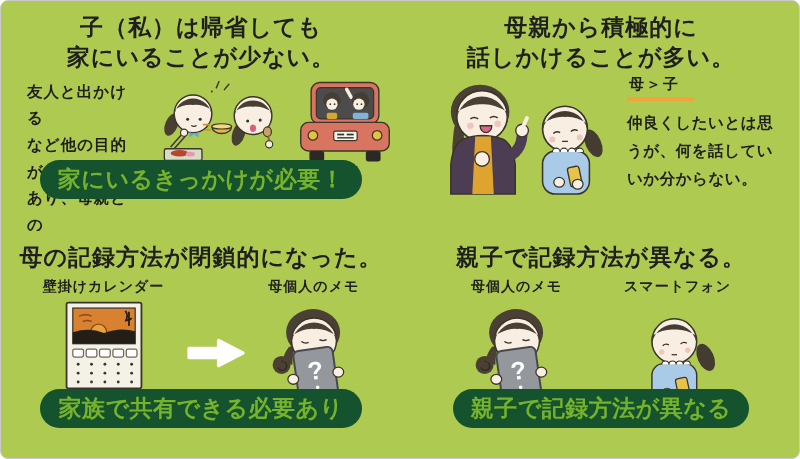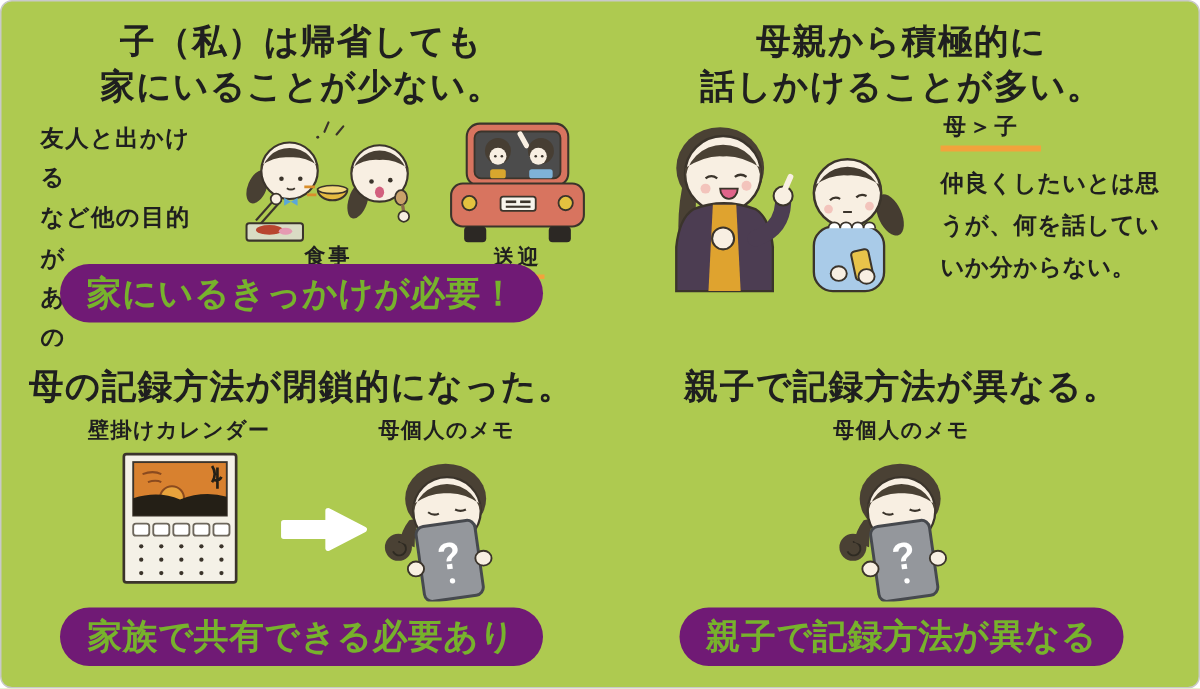--- a/index.html
+++ b/index.html
@@ -12,23 +12,23 @@
   }
   .quadrant{
     box-sizing:border-box;display:flex;flex-direction:column;align-items:center;
     padding:11px 10px 12px;overflow:hidden;position:relative;
   }
   .title{
     font-weight:bold;font-size:23px;line-height:1.32;text-align:center;
     white-space:pre-line;letter-spacing:1px;margin:0;
   }
   .banner{
-    margin-top:auto;align-self:center;background:#701a75;border-radius:22px;
+    margin-top:auto;align-self:center;background:#14532d;border-radius:22px;
     padding:4px 18px;font-size:23px;font-weight:bold;color:#77b22c;
-    letter-spacing:0.5px;white-space:nowrap;margin-bottom:4px;
+    letter-spacing:0.5px;white-space:nowrap;margin-bottom:20px;
   }
   .banner.tight{font-size:21.5px;padding:5px 14px;letter-spacing:0.2px;}
   .content{display:flex;width:100%;flex:1;min-height:0;}
   
   .q1-content{align-items:flex-start;gap:16px;margin-top:5px;font-family:Liberation Mono, monospace;}
   .para{
     font-size:15.5px;line-height:1.72;letter-spacing:1px;font-weight:bold;
     white-space:pre-line;margin:0;
   }
   .q1-para{padding-left:16px;padding-top:2px;}
@@ -41,21 +41,21 @@
   
   .q2-content{align-items:flex-start;gap:8px;margin-top:2px;padding-left:40px;}
   .q2-textcol{display:flex;flex-direction:column;padding-top:0;}
   .comparison{
     font-size:15px;font-weight:bold;letter-spacing:2px;align-self:flex-start;
     border-bottom:4px solid #f2a33c;padding:0 14px 3px 2px;margin-bottom:8px;font-family:Liberation Serif, serif;
   }
   .q2-para{letter-spacing:0.5px;line-height:1.8;}
   
   .q34-content{justify-content:center;align-items:flex-start;margin-top:6px;}
-  .q3-gap{gap:4px;text-align:right;}
+  .q3-gap{gap:20px;text-align:right;}
   .q4-gap{gap:58px;}
   .arrow-wrap{margin-top:58px;}
   svg{display:block;}
 </style>
 </head>
 <body>
 
 <div class="poster">
 
   <div class="quadrant">
@@ -277,17 +277,35 @@
           <path d="M56,44 q4,2 8,0" stroke="#3b342b" stroke-width="1.6" fill="none"></path>
           <g transform="rotate(-8 52 82)">
             <rect x="30" y="54" width="44" height="56" rx="6" fill="#94979c" stroke="#46494e" stroke-width="2.2"></rect>
             <text x="52" y="88" text-anchor="middle" font-size="28" font-weight="bold" fill="#ffffff" font-family="Liberation Sans, DejaVu Sans, sans-serif">?</text>
             <circle cx="52" cy="97" r="2" fill="#ffffff"></circle>
           </g>
           <ellipse cx="27" cy="88" rx="6" ry="5.5" fill="#f8efe2" stroke="#3b342b" stroke-width="1.4"></ellipse>
           <ellipse cx="77" cy="80" rx="6" ry="5.5" fill="#f8efe2" stroke="#3b342b" stroke-width="1.4"></ellipse>
         </svg>
       </div>
+      <div class="figure">
+        <span class="fig-label above">スマートフォン</span>
+        <svg viewBox="0 0 96 116" width="86" height="104">
+          <ellipse cx="80" cy="64" rx="9" ry="16" fill="#453c31" transform="rotate(-24 80 64)"></ellipse>
+          <circle cx="45" cy="46" r="25" fill="#f8efe2" stroke="#3b342b" stroke-width="1.7"></circle>
+          <path d="M20,52 A25,25 0 1 1 70,52 L70,40 Q57,32 45,33 Q33,32 20,40 Z" fill="#453c31"></path>
+          <path d="M32,51 q3,-3 7,-1" stroke="#3b342b" stroke-width="1.5" fill="none"></path>
+          <path d="M52,49 q3,-3 7,-1" stroke="#3b342b" stroke-width="1.5" fill="none"></path>
+          <circle cx="31" cy="58" r="3" fill="#f3c4bc"></circle>
+            <circle cx="60" cy="56" r="3" fill="#f3c4bc"></circle>
+          <path d="M42,61 h6" stroke="#3b342b" stroke-width="1.4"></path>
+          <rect x="20" y="71" width="50" height="44" rx="13" fill="#a9cbe8" stroke="#3b342b" stroke-width="1.6"></rect>
+          <path d="M31,72 a4,4 0 0 1 8,0 a4,4 0 0 1 8,0 a4,4 0 0 1 8,0 a4,4 0 0 1 8,0" fill="#fff" stroke="#3b342b" stroke-width="1.2"></path>
+          <rect x="48" y="87" width="13" height="22" rx="2.5" fill="#e8c34a" stroke="#3b342b" stroke-width="1.4" transform="rotate(-12 54 98)"></rect>
+          <ellipse cx="37" cy="104" rx="6" ry="5.5" fill="#f8efe2" stroke="#3b342b" stroke-width="1.3"></ellipse>
+          <ellipse cx="58" cy="106" rx="6" ry="5.5" fill="#f8efe2" stroke="#3b342b" stroke-width="1.3"></ellipse>
+        </svg>
+      </div>
     </div>
     <div class="banner">親子で記録方法が異なる</div>
   </div>
 
 </div>
 
 </body></html>

